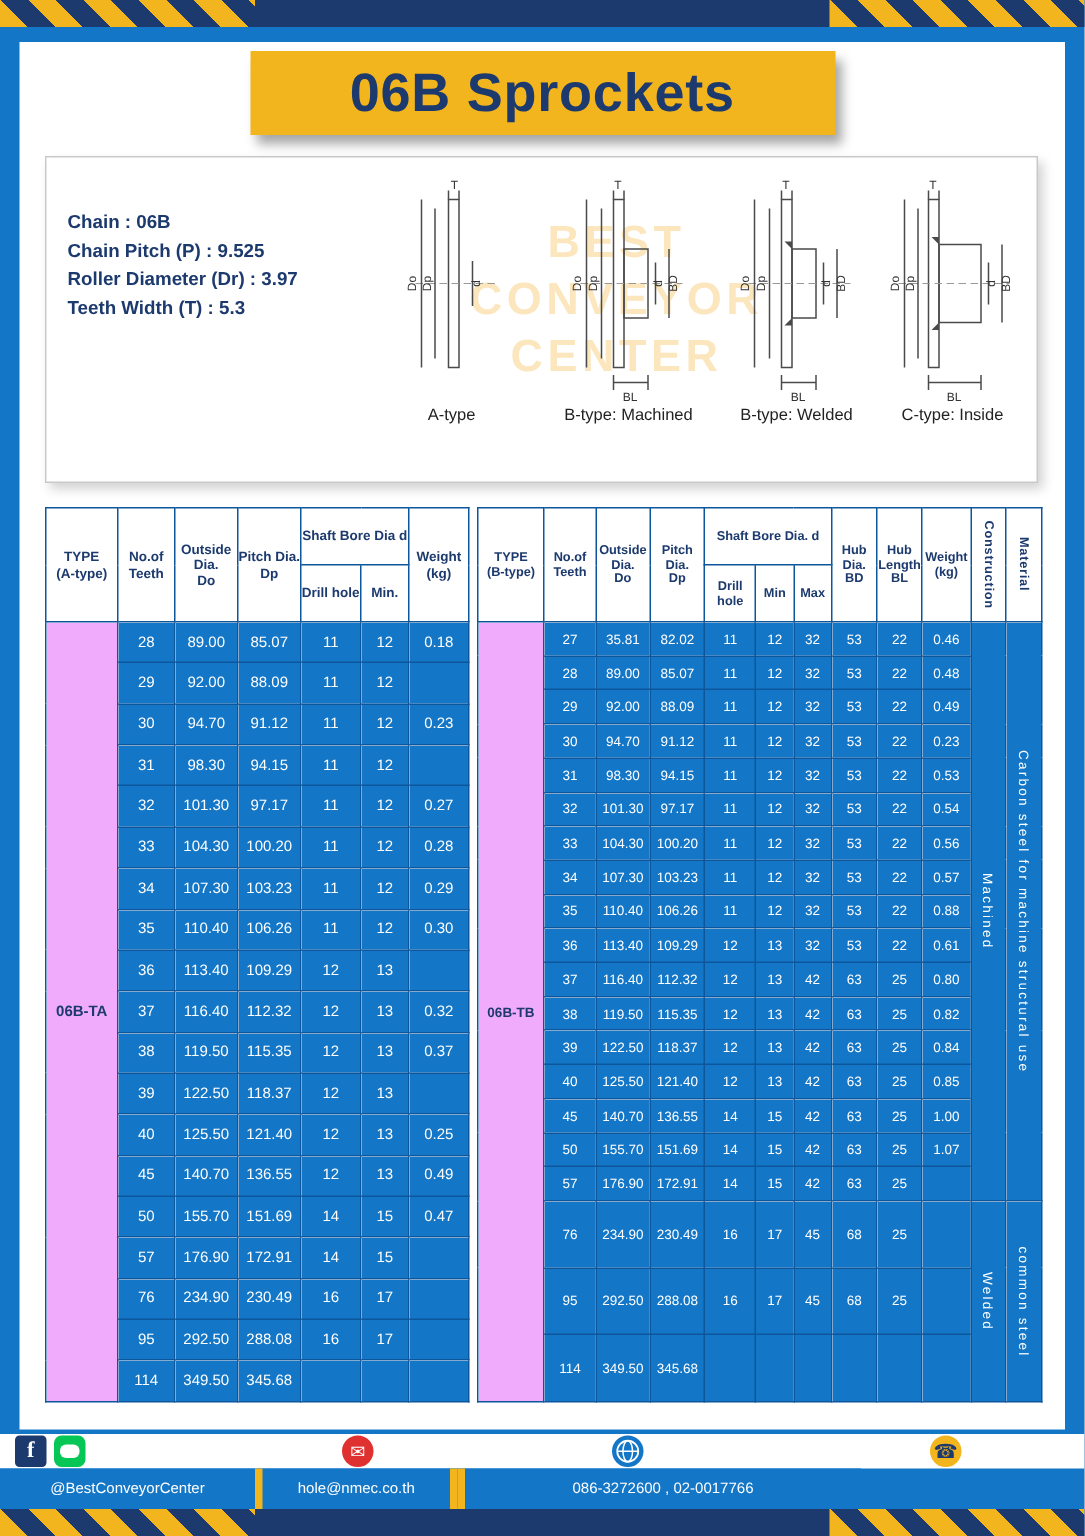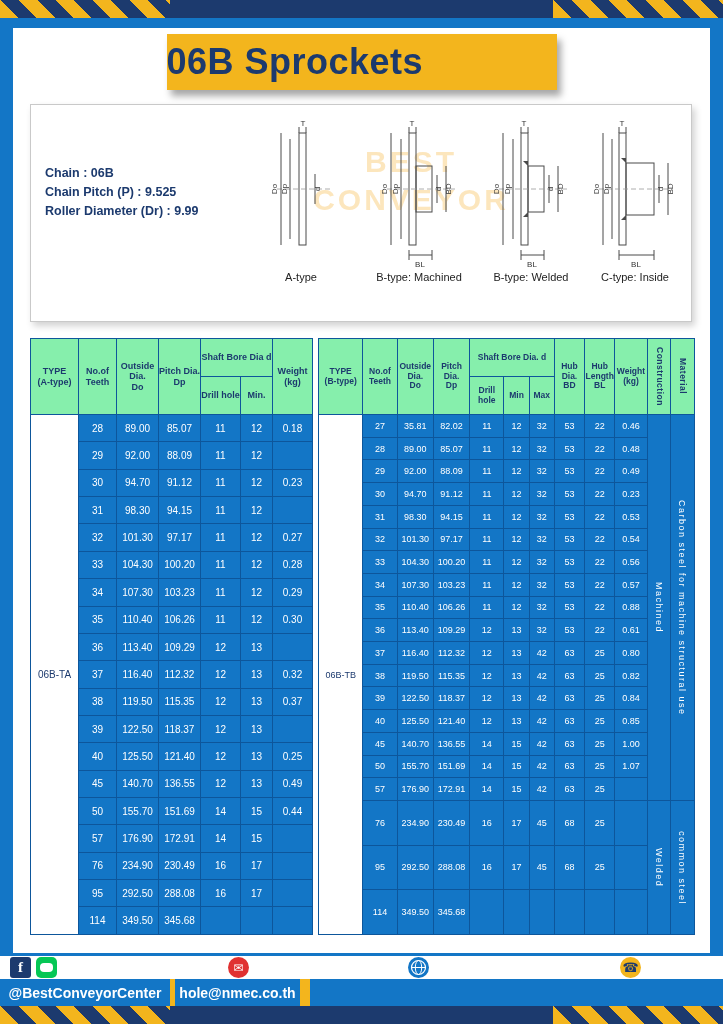--- a/index.html
+++ b/index.html
@@ -12,67 +12,67 @@
   .strip-bottom{top:1006px;height:18px}
   .hazard{position:absolute;top:0;height:100%;width:170px;
     background:repeating-linear-gradient(45deg,#f3b51d 0 13px,#1c3a6e 13px 26px)}
   .hazard.right{left:553px}
 
   
   .content{position:absolute;left:13px;top:28px;width:697px;height:925px;background:#ffffff}
 
   
   .title-banner{position:absolute;left:50%;top:34px;transform:translateX(-50%);
-    width:390px;height:56px;background:#f3b51d;display:flex;align-items:center;
+    width:390px;height:56px;background:#f3b51d;display:flex;align-items:center;justify-content:center;
     box-shadow:4px 6px 7px rgba(0,0,0,.35);z-index:5}
   .title-banner h1{font-size:36px;color:#1c3a6e;font-weight:bold;letter-spacing:.5px}
 
   
   .diagram-panel{position:absolute;left:30px;top:104px;width:662px;height:218px;background:#fff;
     border:1px solid #c9c9c9;box-shadow:3px 4px 7px rgba(0,0,0,.18);z-index:4}
-  .specs{position:absolute;left:14px;top:59px;color:#1c3a6e;font-weight:bold;font-size:12.5px;
+  .specs{position:absolute;left:14px;top:34px;color:#1c3a6e;font-weight:bold;font-size:12.5px;
     line-height:19px;z-index:3;white-space:nowrap}
   .watermark{position:absolute;left:235px;top:38px;width:290px;text-align:center;z-index:1;
     color:rgba(244,172,38,.30);font-weight:bold;line-height:38px;font-size:30px;letter-spacing:3px}
   .fig{position:absolute;top:14px;width:116px;text-align:center;z-index:2}
   .fig svg{display:block;margin:0 auto}
   .fig-label{font-size:11px;color:#222;margin-top:2px;white-space:nowrap}
   .ln{stroke:#4a4a4a;fill:none;stroke-width:1}
   .cl{stroke:#999;stroke-dasharray:5 3;stroke-width:.8}
   .dim{font-size:8px;fill:#333}
   .weld{fill:#4a4a4a}
 
   
   table.spec{position:absolute;top:338px;border-collapse:collapse;table-layout:fixed;height:597px;z-index:4}
   #table-a{left:30px;width:282px}
   #table-b{left:318px;width:377px}
   table.spec th,table.spec td{border:1px solid #0d569b;text-align:center;vertical-align:middle;
     overflow:hidden;padding:0}
   table.spec thead tr{height:38px}
-  table.spec th{background:#86efac;color:#1c3a6e;font-weight:bold;line-height:1.15}
+  table.spec th{background:#ffffff;color:#1c3a6e;font-weight:bold;line-height:1.15}
   #table-a th{font-size:9px}
   #table-b th{font-size:8.5px}
   table.spec td{background:#1376c6;color:#fff}
   #table-a td{font-size:10px}
   #table-b td{font-size:9px}
-  table.spec td.type-cell{background:#ffffff;color:#1c3a6e;font-weight:normal;font-size:11px}
+  table.spec td.type-cell{background:#f0abfc;color:#1c3a6e;font-weight:bold;font-size:11px}
   table.spec th.vhead{writing-mode:vertical-rl;font-size:8px;letter-spacing:.5px;padding:2px 0}
   table.spec td.vcell{writing-mode:vertical-rl;font-size:8px;letter-spacing:1.5px}
 
   
   .icons-row{position:absolute;left:0;top:956px;width:723px;height:23px;background:#fff;z-index:4}
   .icon{position:absolute;top:1px;width:21px;height:21px;display:flex;align-items:center;justify-content:center;line-height:1}
   .icon.fb{left:10px;background:#1c3a6e;color:#fff;font-weight:bold;font-size:15px;border-radius:3px;font-family:"Liberation Serif",serif}
   .icon.lineapp{left:36px;background:#06c755;border-radius:5px}
   .icon.lineapp .bubble{width:13px;height:9px;background:#fff;border-radius:4px}
   .icon.mail{left:228px;background:#e03131;border-radius:50%;color:#fff;font-size:12px}
   .icon.globe{left:408px;background:#1376c6;border-radius:50%}
   .icon.phone{left:620px;background:#f3b51d;border-radius:50%;color:#1c3a6e;font-size:13px}
   .text-bar{position:absolute;left:0;top:979px;width:574px;height:27px;background:#1376c6;
-    display:flex;align-items:stretch;color:#fff;font-weight:bold;font-size:14px;z-index:4}
+    display:flex;align-items:stretch;color:#fff;font-weight:normal;font-size:10px;z-index:4}
   .tcell{display:flex;align-items:center;justify-content:center;white-space:nowrap}
   .tcell.handle{width:170px}
   .tcell.email{width:125px}
   .tcell.site{width:240px}
   .tcell.phones{flex:1}
   .sep{width:5px;background:#f3b51d}
 </style>
 <title>06B Sprockets</title></head>
 <body>
 
@@ -87,26 +87,28 @@
 
   <div class="title-banner">
     <h1>06B Sprockets</h1>
   </div>
 
   <div class="diagram-panel">
 
     <div class="watermark">
       <div>BEST</div>
       <div>CONVEYOR</div>
+      <div>CENTER</div>
     </div>
 
     <div class="specs">
       <div>Chain : 06B</div>
       <div>Chain Pitch (P) : 9.525</div>
-      <div>Roller Diameter (Dr) : 9.99</div>
+      <div>Roller Diameter (Dr) : 3.97</div>
+      <div>Teeth Width (T) : 5.3</div>
     </div>
 
     <div class="fig" style="left:212px">
       <svg width="116" height="150" viewBox="0 0 116 150">
         <rect x="56" y="14" width="7" height="112" class="ln"></rect>
         <line x1="34" y1="70" x2="90" y2="70" class="cl"></line>
         <line x1="56" y1="8" x2="56" y2="14" class="ln"></line>
         <line x1="63" y1="8" x2="63" y2="14" class="ln"></line>
         <text x="60" y="7" class="dim" text-anchor="middle">T</text>
         <line x1="38" y1="14" x2="38" y2="126" class="ln"></line>
@@ -333,21 +335,21 @@
           <td>12</td>
           <td>13</td>
           <td>0.49</td>
         </tr>
         <tr>
           <td>50</td>
           <td>155.70</td>
           <td>151.69</td>
           <td>14</td>
           <td>15</td>
-          <td>0.44</td>
+          <td>0.47</td>
         </tr>
         <tr>
           <td>57</td>
           <td>176.90</td>
           <td>172.91</td>
           <td>14</td>
           <td>15</td>
           <td></td>
         </tr>
         <tr>
@@ -661,20 +663,21 @@
       <span>☎</span>
     </div>
   </div>
 
   <div class="text-bar">
     <div class="tcell handle">@BestConveyorCenter</div>
     <div class="sep"></div>
     <div class="tcell email">hole@nmec.co.th</div>
     <div class="sep"></div>
     <div class="sep"></div>
+    <div class="tcell phones">086-3272600 , 02-0017766</div>
   </div>
 
   <div class="strip-bottom">
     <div class="hazard"></div>
     <div class="hazard right"></div>
   </div>
 
 </div>
 
 </body></html>

